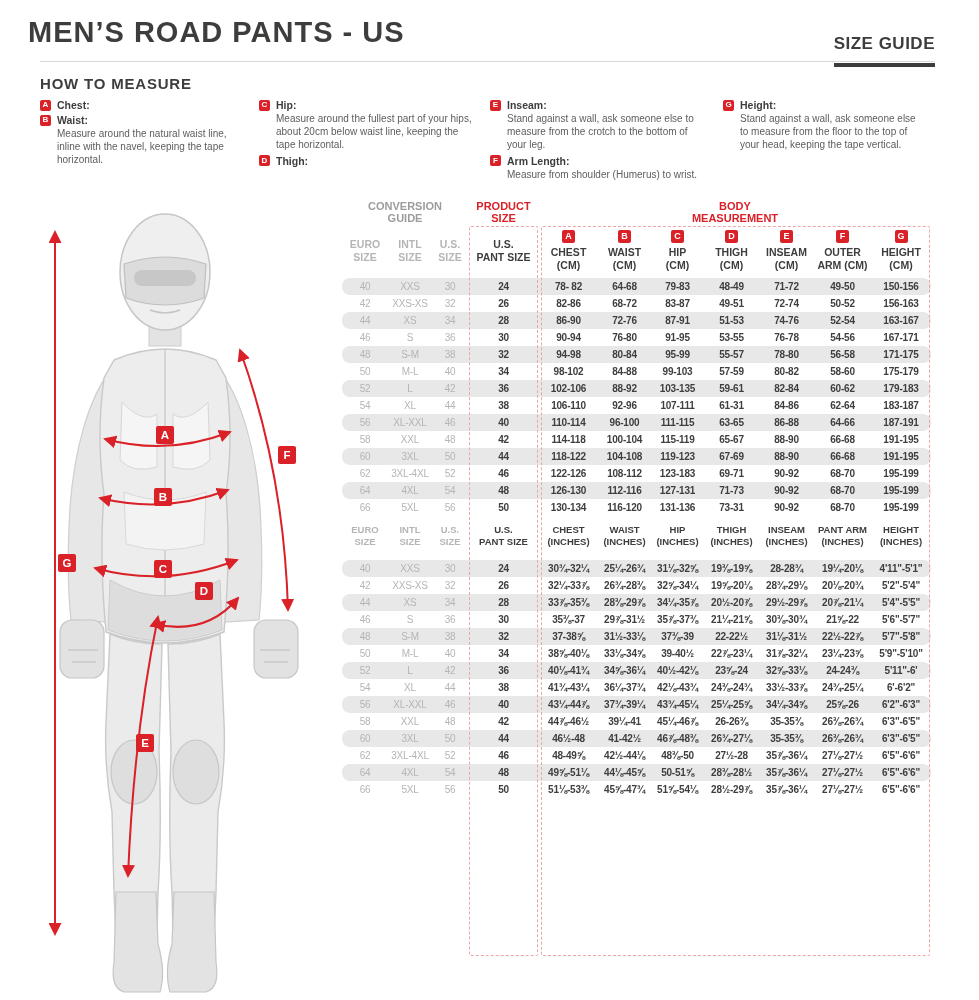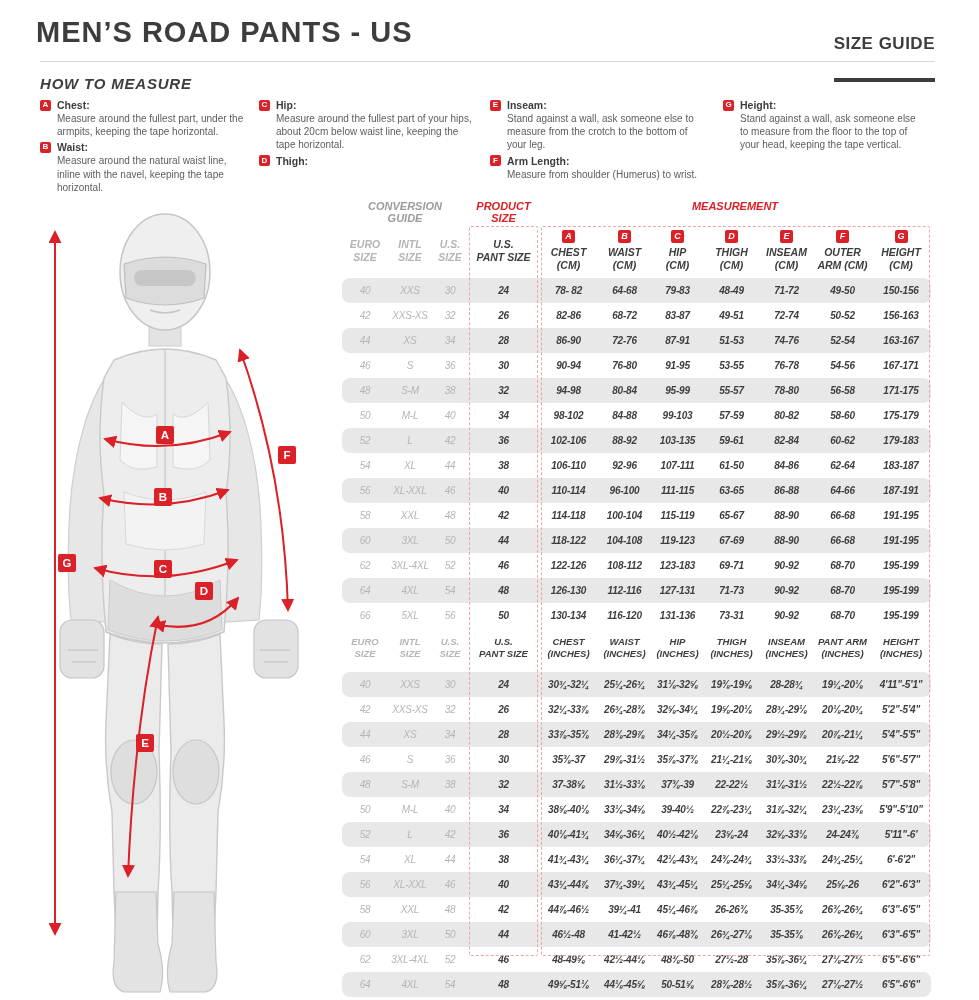--- a/index.html
+++ b/index.html
@@ -2,55 +2,55 @@
 <html><head>
 <meta charset="utf-8">
 <style>
   * { box-sizing: border-box; }
   html,body { margin:0; padding:0; }
   body {
     width: 979px; height: 1000px; background:#fff; position:relative;
     font-family: "Liberation Sans", sans-serif; color:#3d3d3c; overflow:hidden;
   }
   
-  .page-title { position:absolute; left:36px; top:16px; font-size:29px; font-weight:bold; letter-spacing:1px; color:#3d3d3c; }
-  .size-guide-tab { position:absolute; right:44px; top:34px; font-size:17px; font-weight:bold; color:#3d3d3c; padding-bottom:24px; border-bottom:4px solid #3d3d3c; letter-spacing:.5px; }
+  .page-title { position:absolute; left:28px; top:16px; font-size:29px; font-weight:bold; letter-spacing:1px; color:#3d3d3c; }
+  .size-guide-tab { position:absolute; right:44px; top:34px; font-size:17px; font-weight:bold; color:#3d3d3c; padding-bottom:9px; border-bottom:4px solid #3d3d3c; letter-spacing:.5px; }
   .header-rule { position:absolute; left:40px; right:44px; top:61px; border-top:1px solid #d8d8d8; }
-  .htm-heading { position:absolute; left:40px; top:75px; font-size:15px; font-weight:bold; letter-spacing:.8px; color:#3d3d3c;font-style:italic; }
+  .htm-heading { position:absolute; left:40px; top:75px; font-size:15px; font-weight:bold; letter-spacing:.8px; color:#3d3d3c; }
 
   
   .measure-grid { position:absolute; left:40px; top:99px; width:900px; display:grid; grid-template-columns: 219px 231px 233px 217px; }
   .measure-col { padding-right:14px; }
   .measure-item { margin-bottom:3px; }
   .mi-head { display:flex; align-items:center; gap:6px; font-size:10.5px; font-weight:bold; color:#3d3d3c; margin-bottom:1px; }
   .letter-badge { width:11px; height:11px; min-width:11px; background:var(--accent); color:#fff; font-size:8px; font-weight:bold;
     display:inline-flex; align-items:center; justify-content:center; border-radius:2px; line-height:1; }
   .mi-text { margin-left:17px; font-size:10px; color:#5d5d5d; line-height:1.32; }
 
   :root { --accent:#da2128; --muted:#b5b5b5; --grayhead:#9c9c9c; --stripe:#e8e8e8; }
 
   
   .figure-wrap { position:absolute; left:18px; top:192px; width:322px; height:808px; }
 
   
   .size-table { position:absolute; left:342px; top:198px; width:589px; height:760px; font-size:10px; }
-  .trow { display:grid; grid-template-columns: 46px 44px 36px 71px 59px 53px 53px 55px 55px 57px 60px; align-items:center;font-style:italic; }
+  .trow { display:grid; grid-template-columns: 46px 44px 36px 71px 59px 53px 53px 55px 55px 57px 60px; align-items:center; }
   .group-row { height:30px; align-items:start; }
   .gcell { text-align:center; font-size:11px; font-weight:bold; line-height:1.1; padding-top:2px; }
   .g-conversion { grid-column:1/4; color:var(--grayhead); }
   .g-product { grid-column:4/5; color:var(--accent); }
   .g-body { grid-column:5/12; color:var(--accent); }
   .cm-head { height:50px; }
   .in-head { height:44px; }
   .hcell { display:flex; flex-direction:column; align-items:center; justify-content:flex-end; padding-bottom:5px; text-align:center; }
   .hcell .letter-badge { width:13px; height:13px; min-width:13px; font-size:9px; margin-bottom:3px; }
   .hl1,.hl2 { font-size:10.5px; font-weight:bold; line-height:1.18; color:#3d3d3c; white-space:nowrap; }
   .in-head .hl1,.in-head .hl2 { font-size:9.5px; }
   .hcell.muted .hl1,.hcell.muted .hl2 { color:var(--muted); }
-  .drow { height:25px; border-radius:8px; }
+  .drow { height:17px; border-radius:8px; }
   .drow.stripe { background:var(--stripe); }
   .dcell { text-align:center; font-weight:bold; font-size:10px; letter-spacing:-0.2px; color:#3e3e3e; white-space:nowrap; }
   .dcell.muted { color:var(--muted); font-weight:normal; }
   .dash-box { position:absolute; top:28px; bottom:2px; border:1px dashed #eda6a6; border-radius:2px; pointer-events:none; }
   .dash-product { left:127px; width:69px; }
   .dash-body { left:199px; width:389px; }
 </style>
 </head>
 <body>
 
@@ -59,21 +59,20 @@
 <div class="header-rule"></div>
 <div class="htm-heading">HOW TO MEASURE</div>
 
 <div class="measure-grid">
     <div class="measure-col">
       <div class="measure-item">
         <div class="mi-head">
           <span class="letter-badge">A</span>
           <span>Chest:</span>
         </div>
-        <div class="mi-text">Measure around the fullest part, under the armpits, keeping the tape horizontal.</div>
       </div>
       <div class="measure-item">
         <div class="mi-head">
           <span class="letter-badge">B</span>
           <span>Waist:</span>
         </div>
         <div class="mi-text">Measure around the natural waist line, inline with the navel, keeping the tape horizontal.</div>
       </div>
     </div>
     <div class="measure-col">
@@ -192,20 +191,21 @@
   <div class="trow group-row">
     <div class="gcell g-conversion">
       <div>CONVERSION</div>
         <div>GUIDE</div>
     </div>
     <div class="gcell g-product">
       <div>PRODUCT</div>
         <div>SIZE</div>
     </div>
     <div class="gcell g-body">
+      <div>BODY</div>
         <div>MEASUREMENT</div>
     </div>
   </div>
   <div>
       <div class="trow cm-head">
         <div class="hcell muted">
           <div class="hl1">EURO</div>
           <div class="hl2">SIZE</div>
         </div>
         <div class="hcell muted">
@@ -348,21 +348,21 @@
         <div class="dcell">179-183</div>
       </div>
       <div class="trow drow">
         <div class="dcell muted">54</div>
         <div class="dcell muted">XL</div>
         <div class="dcell muted">44</div>
         <div class="dcell">38</div>
         <div class="dcell">106-110</div>
         <div class="dcell">92-96</div>
         <div class="dcell">107-111</div>
-        <div class="dcell">61-50</div>
+        <div class="dcell">61-31</div>
         <div class="dcell">84-86</div>
         <div class="dcell">62-64</div>
         <div class="dcell">183-187</div>
       </div>
       <div class="trow drow stripe">
         <div class="dcell muted">56</div>
         <div class="dcell muted">XL-XXL</div>
         <div class="dcell muted">46</div>
         <div class="dcell">40</div>
         <div class="dcell">110-114</div>

